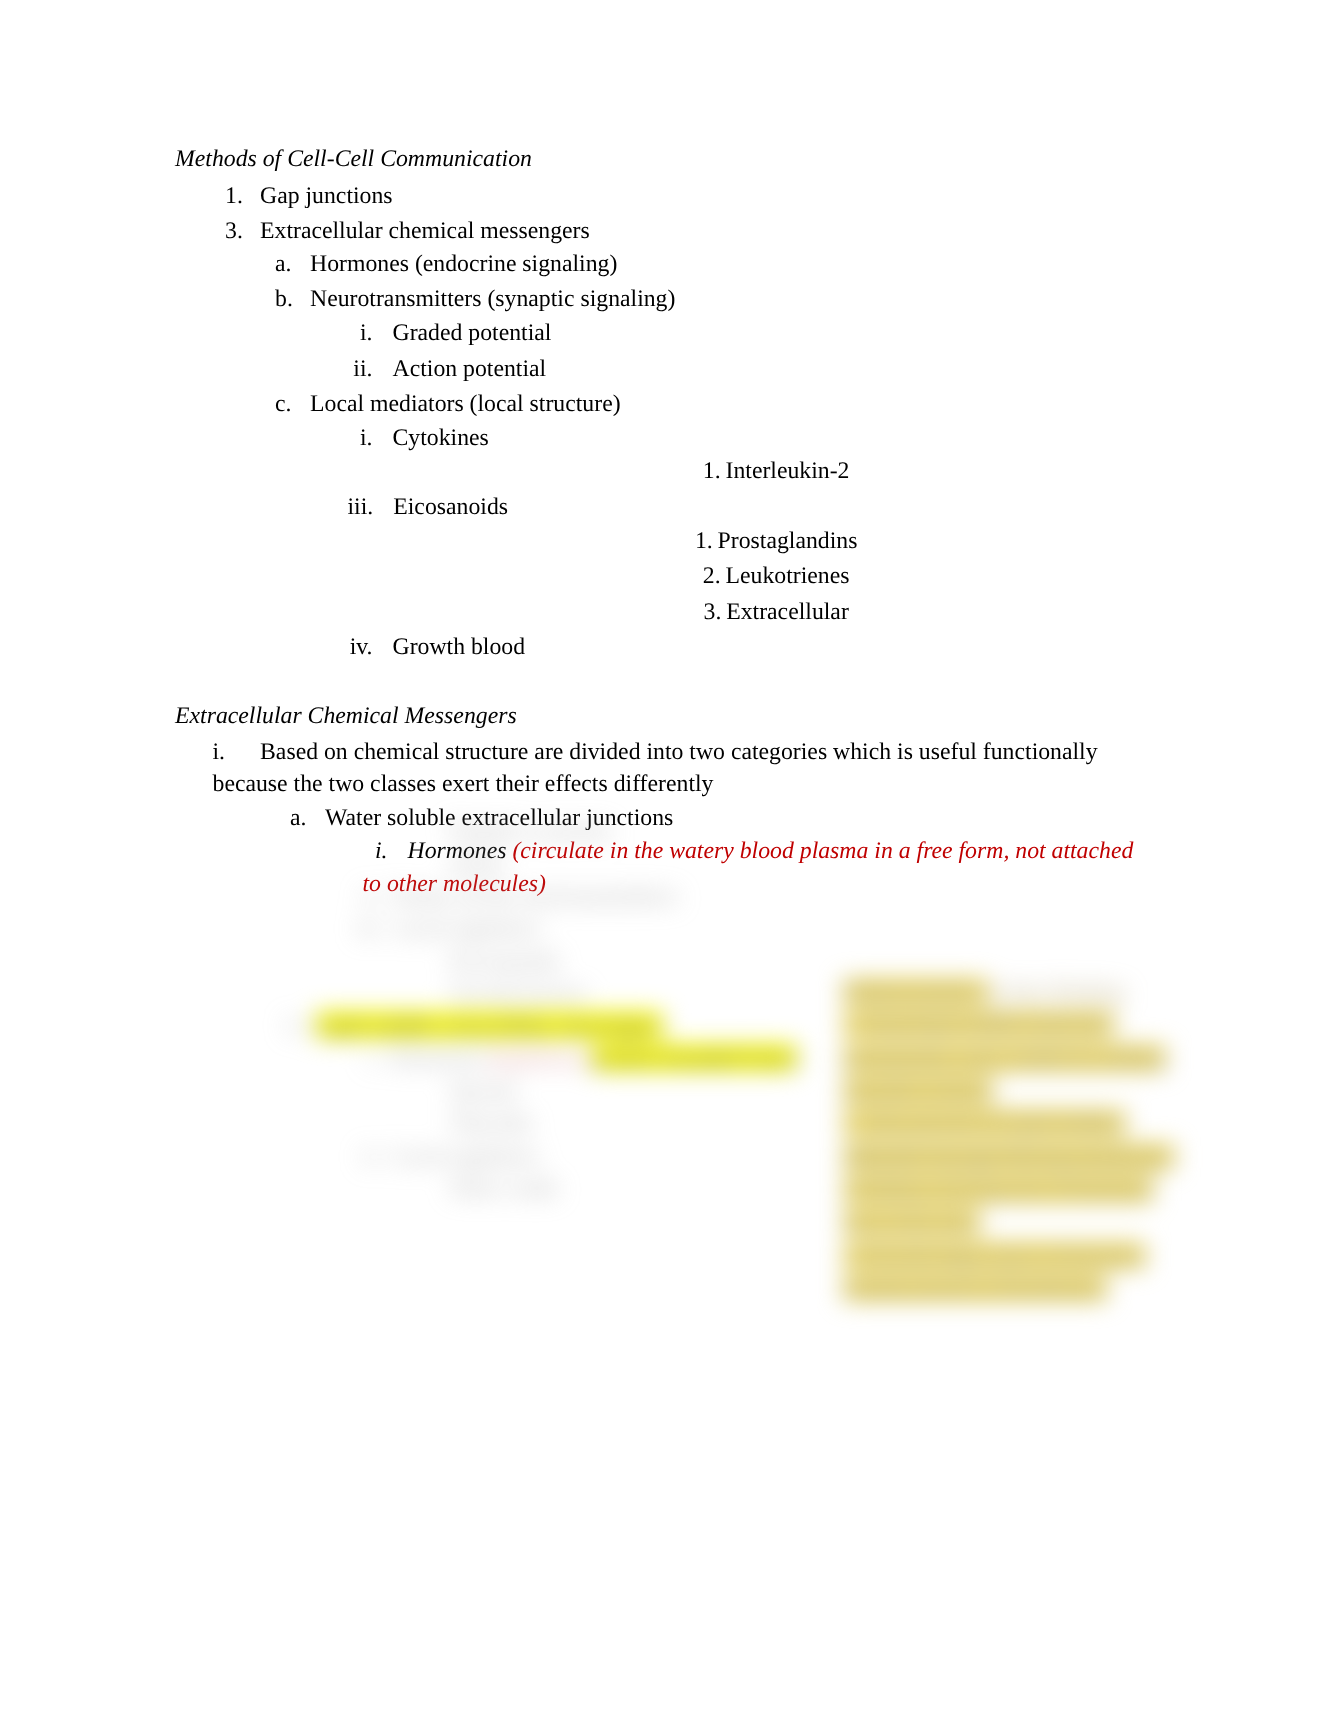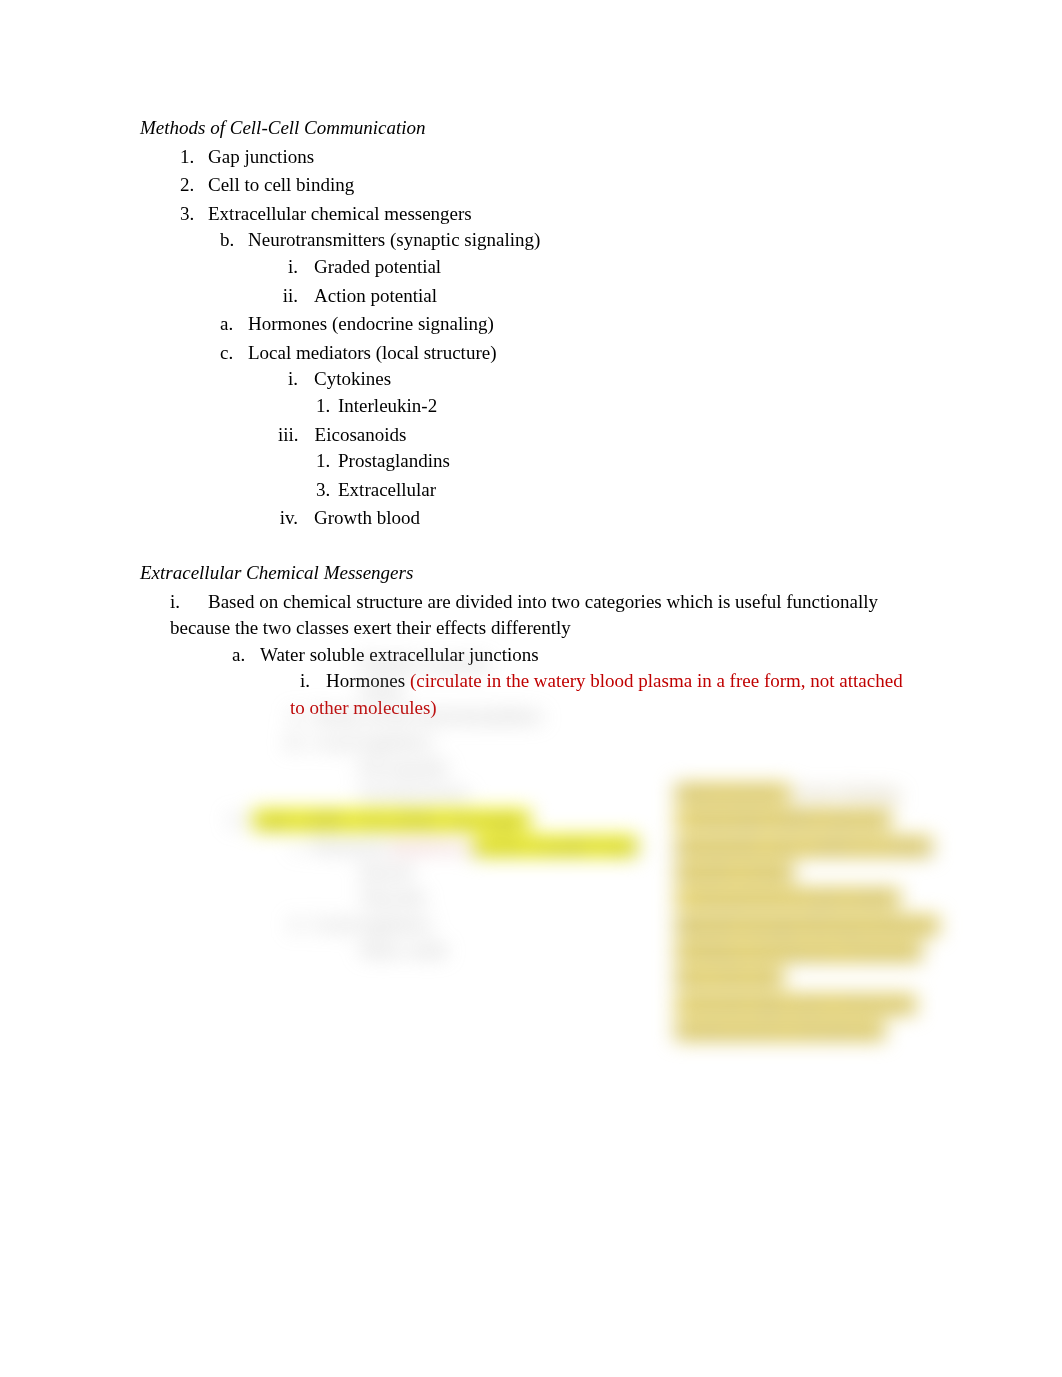--- a/index.html
+++ b/index.html
@@ -42,20 +42,21 @@
     }
     ol.level3 > li {
       margin-bottom: 2px;
     }
     ol.level4 {
       list-style: none;
       padding-left: 38px;
     }
     ol.level4 > li {
       margin-bottom: 2px;
+      text-align: center;
     }
     .marker {
       display: inline-block;
       min-width: 28px;
     }
     .marker-roman {
       display: inline-block;
       min-width: 36px;
       text-align: right;
       padding-right: 16px;
@@ -85,20 +86,21 @@
     }
     .sub-a > li {
       margin-bottom: 2px;
     }
     .sub-i {
       list-style: none;
       padding-left: 58px;
     }
     .sub-i > li {
       margin-bottom: 16px;
+      font-style: italic;
     }
     .red {
       color: #c00000;
     }
     .blur-region {
       position: absolute;
       left: 270px;
       top: 633px;
       width: 700px;
       height: 530px;
@@ -138,40 +140,40 @@
       color: #888;
       padding: 0 1px;
     }
   </style>
 </head>
 <body>
 
 <div class="section-title">Methods of Cell-Cell Communication</div>
 <ol class="level1">
   <li><span class="marker">1.</span><span>Gap junctions</span></li>
-  <li><span class="marker">2.</span><span>Cell to cell binding</span></li>
   <li><span class="marker">3.</span><span>Extracellular chemical messengers</span>
     <ol class="level2">
+      <li><span class="marker">a.</span><span>Hormones (endocrine signaling)</span></li>
       <li><span class="marker">b.</span><span>Neurotransmitters (synaptic signaling)</span>
         <ol class="level3">
           <li><span class="marker-roman">i.</span><span>Graded potential</span></li>
           <li><span class="marker-roman">ii.</span><span>Action potential</span></li>
         </ol>
       </li>
-      <li><span class="marker">a.</span><span>Hormones (endocrine signaling)</span></li>
       <li><span class="marker">c.</span><span>Local mediators (local structure)</span>
         <ol class="level3">
           <li><span class="marker-roman">i.</span><span>Cytokines</span>
             <ol class="level4">
               <li><span class="marker-num4">1.</span><span>Interleukin-2</span></li>
             </ol>
           </li>
           <li><span class="marker-roman">iii.</span><span>Eicosanoids</span>
             <ol class="level4">
               <li><span class="marker-num4">1.</span><span>Prostaglandins</span></li>
+              <li><span class="marker-num4">2.</span><span>Leukotrienes</span></li>
               <li><span class="marker-num4">3.</span><span>Extracellular</span></li>
             </ol>
           </li>
           <li><span class="marker-roman">iv.</span><span>Growth blood</span></li>
         </ol>
       </li>
     </ol>
   </li>
 </ol>
 

